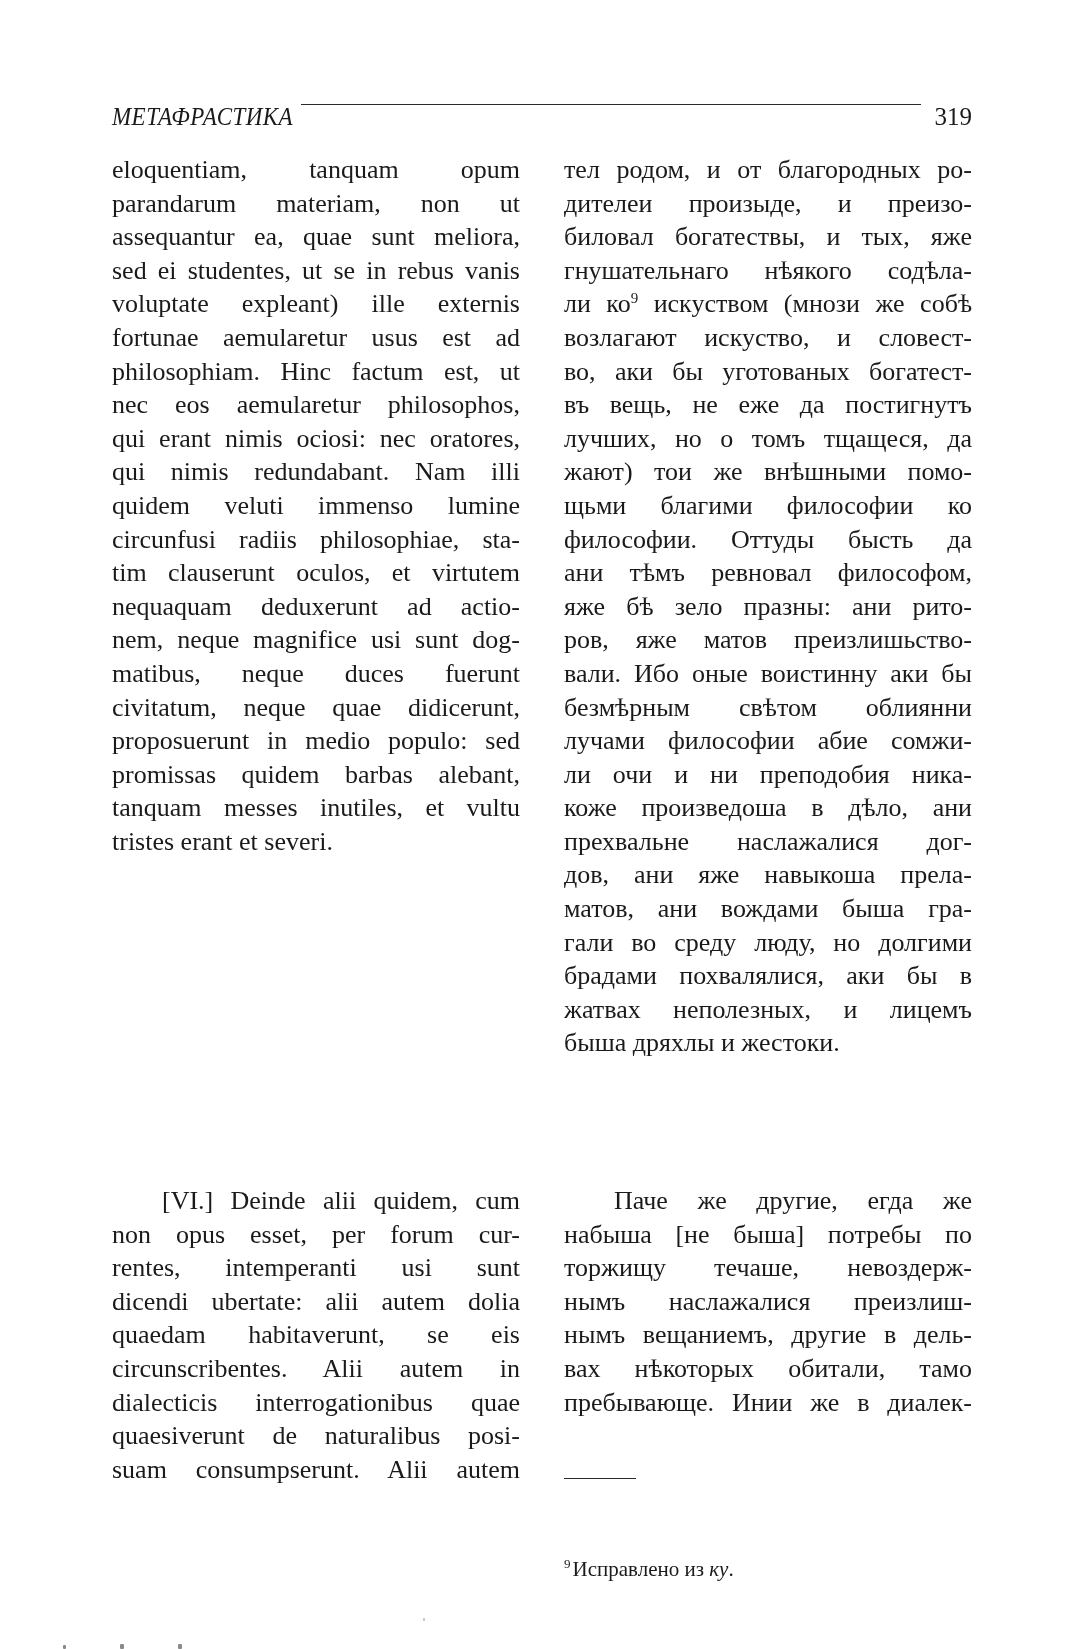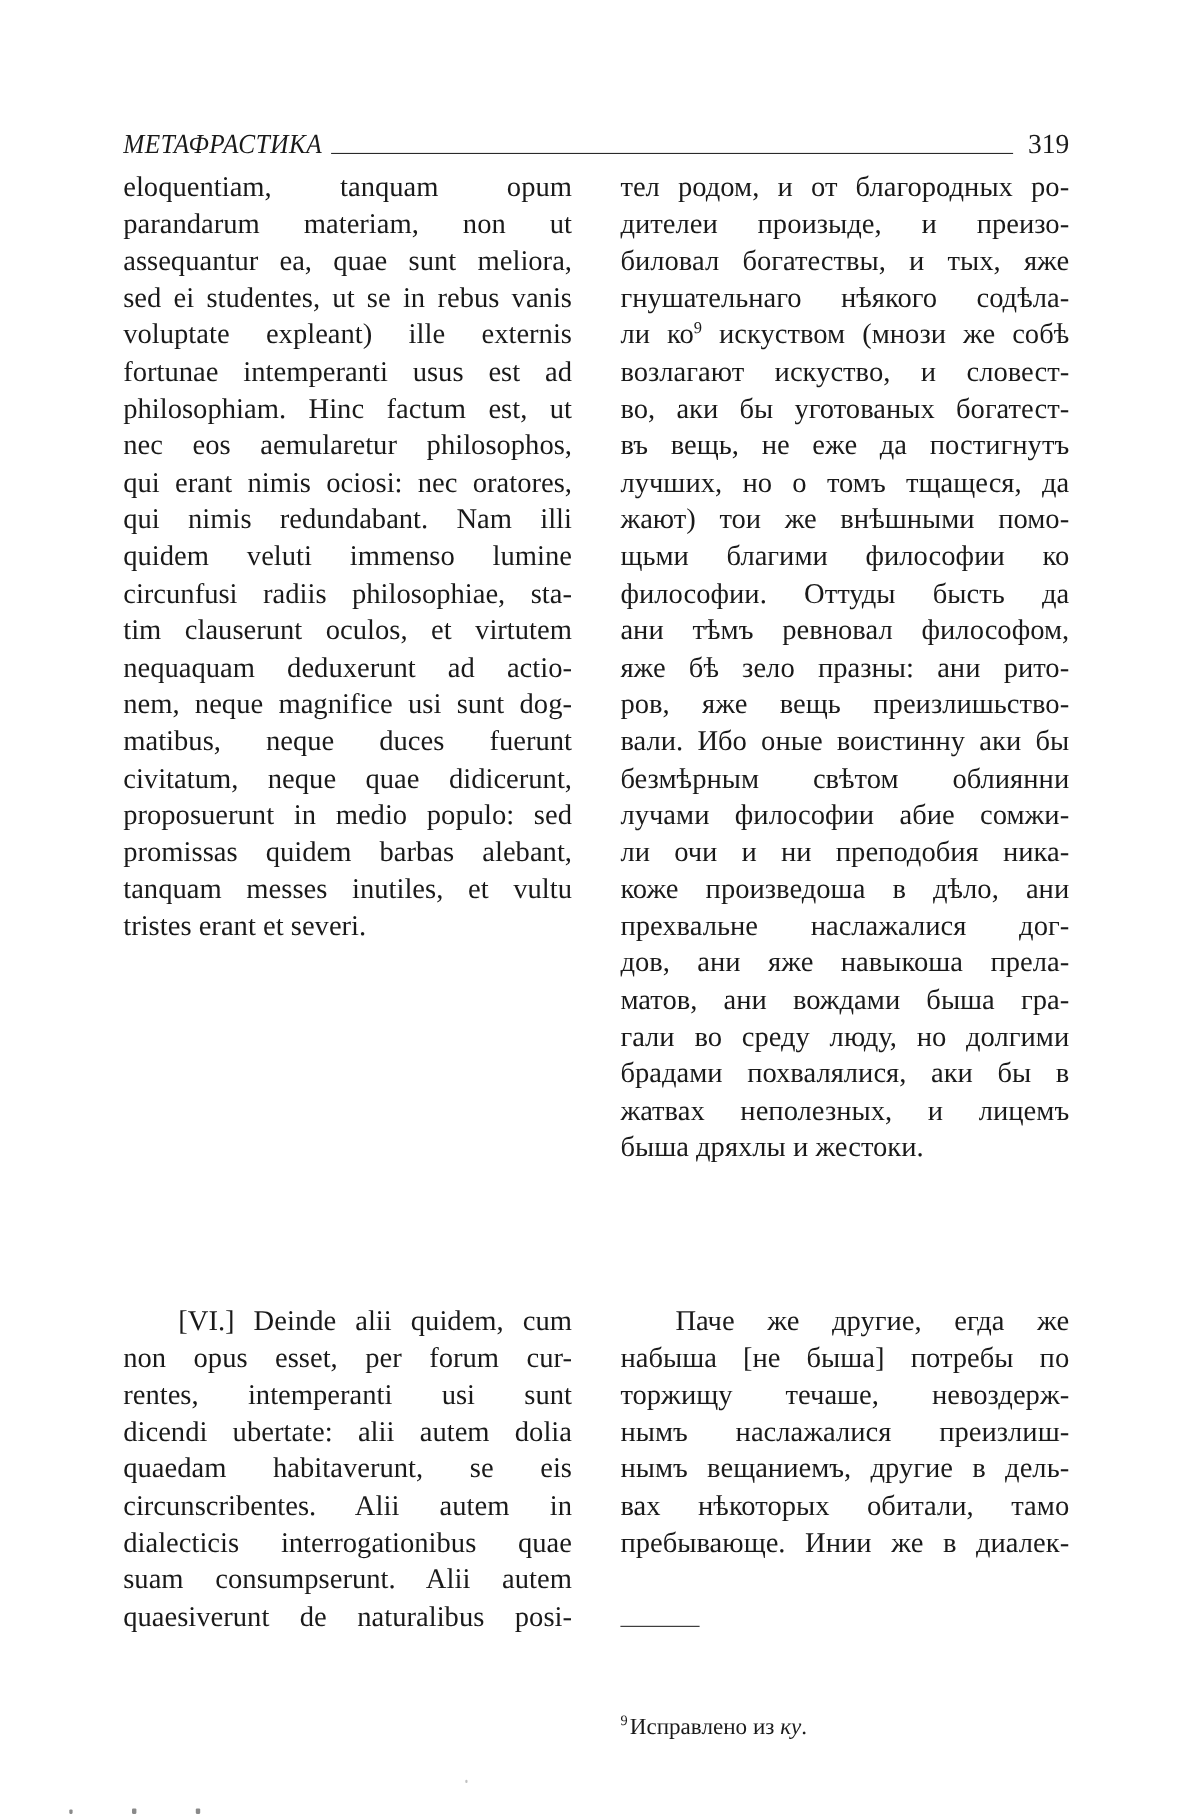--- a/index.html
+++ b/index.html
@@ -15,21 +15,21 @@
       color: #1a1a1a;
       font-family: "Liberation Serif", "DejaVu Serif", serif;
     }
     .running-head {
       position: absolute;
       left: 112px;
       top: 104px;
       width: 860px;
       height: 40px;
       display: flex;
-      align-items: flex-end;
+      align-items: flex-start;
     }
     .running-title {
       font-style: italic;
       font-size: 25px;
       letter-spacing: 0.5px;
       white-space: nowrap;
       line-height: 1;
       transform: scaleX(0.92);
       transform-origin: left bottom;
     }
@@ -114,21 +114,21 @@
   <span class="running-rule"></span>
   <span class="page-number">319</span>
 </div>
 
 <div class="column col-latin block-1">
   <span class="line">eloquentiam, tanquam opum</span>
   <span class="line">parandarum materiam, non ut</span>
   <span class="line">assequantur ea, quae sunt meliora,</span>
   <span class="line">sed ei studentes, ut se in rebus vanis</span>
   <span class="line">voluptate expleant) ille externis</span>
-  <span class="line">fortunae intemperanti usus est ad</span>
+  <span class="line">fortunae aemularetur usus est ad</span>
   <span class="line">philosophiam. Hinc factum est, ut</span>
   <span class="line">nec eos aemularetur philosophos,</span>
   <span class="line">qui erant nimis ociosi: nec oratores,</span>
   <span class="line">qui nimis redundabant. Nam illi</span>
   <span class="line">quidem veluti immenso lumine</span>
   <span class="line">circunfusi radiis philosophiae, sta-</span>
   <span class="line">tim clauserunt oculos, et virtutem</span>
   <span class="line">nequaquam deduxerunt ad actio-</span>
   <span class="line">nem, neque magnifice usi sunt dog-</span>
   <span class="line">matibus, neque duces fuerunt</span>
@@ -147,21 +147,21 @@
   <span class="line"><span>ли ко</span><sup class="fn">9</sup><span> искуством (мнози же собѣ</span></span>
   <span class="line">возлагают искуство, и словест-</span>
   <span class="line">во, аки бы уготованых богатест-</span>
   <span class="line">въ вещь, не еже да постигнутъ</span>
   <span class="line">лучших, но о томъ тщащеся, да</span>
   <span class="line">жают) тои же внѣшными помо-</span>
   <span class="line">щьми благими философии ко</span>
   <span class="line">философии. Оттуды бысть да</span>
   <span class="line">ани тѣмъ ревновал философом,</span>
   <span class="line">яже бѣ зело празны: ани рито-</span>
-  <span class="line">ров, яже вещь преизлишьство-</span>
+  <span class="line">ров, яже матов преизлишьство-</span>
   <span class="line">вали. Ибо оные воистинну аки бы</span>
   <span class="line">безмѣрным свѣтом облиянни</span>
   <span class="line">лучами философии абие сомжи-</span>
   <span class="line">ли очи и ни преподобия ника-</span>
   <span class="line">коже произведоша в дѣло, ани</span>
   <span class="line">прехвальне наслажалися дог-</span>
   <span class="line">дов, ани яже навыкоша прела-</span>
   <span class="line">матов, ани вождами быша гра-</span>
   <span class="line">гали во среду люду, но долгими</span>
   <span class="line">брадами похвалялися, аки бы в</span>
@@ -170,22 +170,22 @@
 </div>
 
 <div class="column col-latin block-2">
   <span class="line indent">[VI.] Deinde alii quidem, cum</span>
   <span class="line">non opus esset, per forum cur-</span>
   <span class="line">rentes, intemperanti usi sunt</span>
   <span class="line">dicendi ubertate: alii autem dolia</span>
   <span class="line">quaedam habitaverunt, se eis</span>
   <span class="line">circunscribentes. Alii autem in</span>
   <span class="line">dialecticis interrogationibus quae</span>
+  <span class="line">quaesiverunt de naturalibus posi-</span>
   <span class="line">suam consumpserunt. Alii autem</span>
-  <span class="line">quaesiverunt de naturalibus posi-</span>
 </div>
 
 <div class="column col-slavonic block-2">
   <span class="line indent">Паче же другие, егда же</span>
   <span class="line">набыша [не быша] потребы по</span>
   <span class="line">торжищу течаше, невоздерж-</span>
   <span class="line">нымъ наслажалися преизлиш-</span>
   <span class="line">нымъ вещаниемъ, другие в дель-</span>
   <span class="line">вах нѣкоторых обитали, тамо</span>
   <span class="line">пребывающе. Инии же в диалек-</span>

